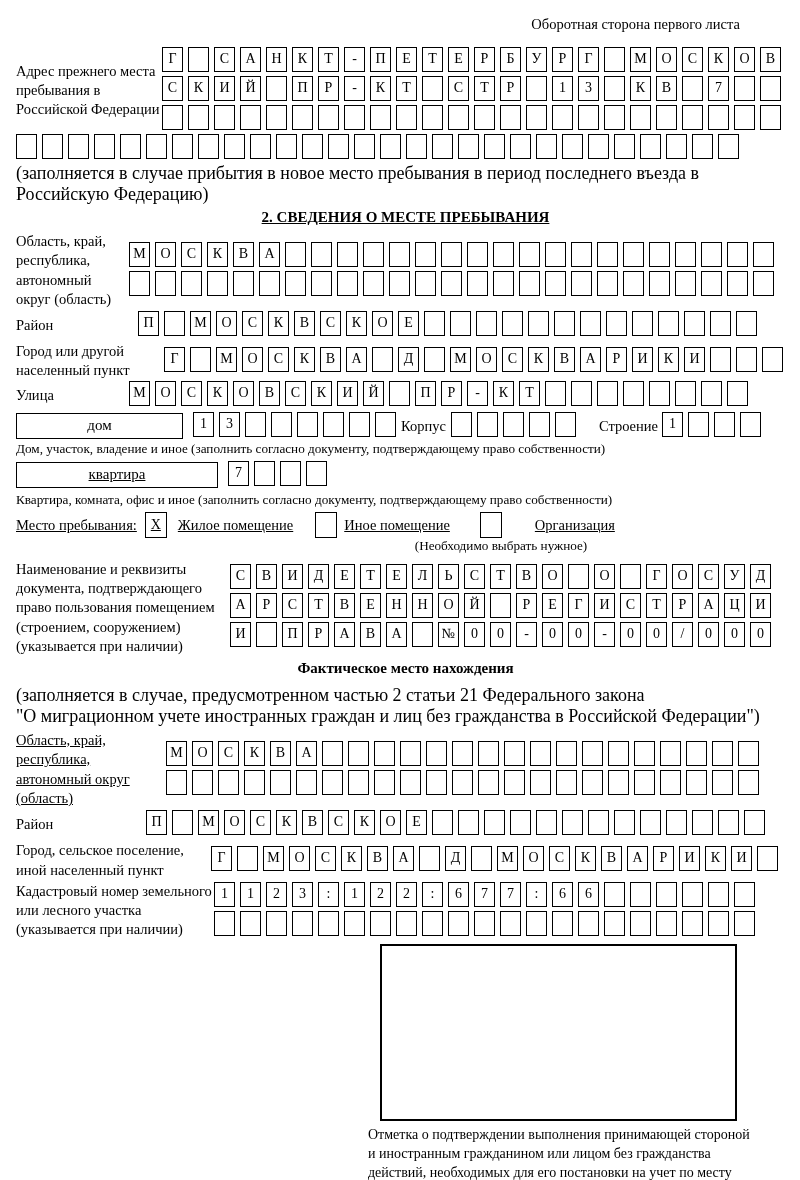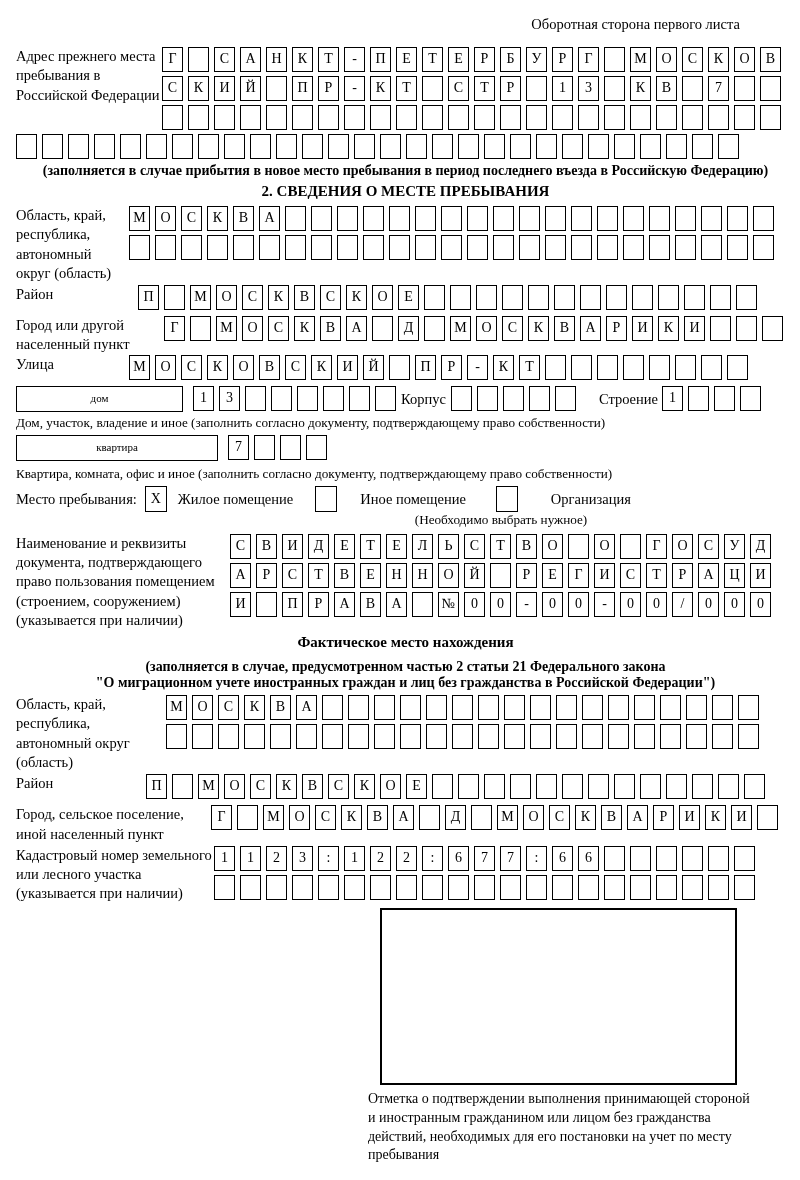--- a/index.html
+++ b/index.html
@@ -1,34 +1,34 @@
 <!DOCTYPE html>
 <html><head>
 <meta charset="utf-8">
 <style>
   html,body{margin:0;padding:0;background:#fff;}
   body{width:800px;height:1180px;overflow:hidden;color:#000;
        font-family:"Liberation Serif","DejaVu Serif",serif;}
   .page{box-sizing:border-box;padding:16px 5px 0 16px;}
   .hdr{ text-align:right;padding-right:55px;font-size:14.5px;margin-bottom:14px;}
-  .frow{display:flex;align-items:flex-start;}
+  .frow{display:flex;align-items:center;}
   .lbl{font-size:14.5px;line-height:1.33;flex-shrink:0;}
   .boxrow{white-space:nowrap;height:29px;}
   .cell{display:inline-block;box-sizing:border-box;width:21px;height:25px;border:1.7px solid #000;
         margin-right:5px;text-align:center;font-size:14px;line-height:22px;vertical-align:top;}
   .wide-box{box-sizing:border-box;border:1.7px solid #000;height:26px;text-align:center;
-        line-height:23px;font-size:11px;flex-shrink:0;}
+        line-height:23px;font-size:15px;flex-shrink:0;}
   .note{font-size:13.2px;}
-  .note-c{font-size:14px;text-align:center;font-weight:bold;}
+  .note-c{font-size:18px;}
   .sect-title{font-size:15px;font-weight:bold;text-align:center;}
   .inline-lbl{font-size:14.5px;line-height:26px;white-space:nowrap;}
   .chk{width:22px;height:26px;line-height:23px;}
   .stamp-box{box-sizing:border-box;width:357px;height:177px;border:2px solid #000;margin-left:364px;}
   .stamp-cap{width:386px;margin-left:352px;text-align:left;font-size:14px;line-height:1.35;margin-top:5px;}
-  .mt2{margin-top:2px;} .mt4{margin-top:4px;} .mt6{margin-top:6px;}
+  .mt2{margin-top:2px;} .mt4{margin-top:4px;text-decoration:underline;} .mt6{margin-top:6px;}
 </style>
 </head>
 <body>
 
 <div class="page">
 
   <div class="hdr">Оборотная сторона первого листа</div>
 
   <div class="frow">
     <div class="lbl" style="width:146px">Адрес прежнего места пребывания в Российской Федерации</div>
@@ -80,21 +80,21 @@
     <div class="wide-box" style="width:202px">квартира</div>
     <div class="boxrow" style="margin-left:10px"><div class="cell">7</div><div class="cell"></div><div class="cell"></div><div class="cell"></div></div>
   </div>
   <div class="note mt2">Квартира, комната, офис и иное (заполнить согласно документу, подтверждающему право собственности)</div>
 
   <div class="frow mt4">
     <div class="inline-lbl">Место пребывания:</div>
     <div class="cell chk" style="margin-left:8px">X</div>
     <div class="inline-lbl" style="margin-left:6px">Жилое помещение</div>
     <div class="cell chk" style="margin-left:22px"></div>
-    <div class="inline-lbl" style="margin-left:18px">Иное помещение</div>
+    <div class="inline-lbl" style="margin-left:2px">Иное помещение</div>
     <div class="cell chk" style="margin-left:30px"></div>
     <div class="inline-lbl" style="margin-left:28px">Организация</div>
   </div>
   <div class="note" style="margin-left:320px;width:330px;text-align:center">(Необходимо выбрать нужное)</div>
 
   <div class="frow mt6">
     <div class="lbl" style="width:214px">Наименование и реквизиты документа, подтверждающего право пользования помещением (строением, сооружением) (указывается при наличии)</div>
     <div>
       <div class="boxrow"><div class="cell">С</div><div class="cell">В</div><div class="cell">И</div><div class="cell">Д</div><div class="cell">Е</div><div class="cell">Т</div><div class="cell">Е</div><div class="cell">Л</div><div class="cell">Ь</div><div class="cell">С</div><div class="cell">Т</div><div class="cell">В</div><div class="cell">О</div><div class="cell"></div><div class="cell">О</div><div class="cell"></div><div class="cell">Г</div><div class="cell">О</div><div class="cell">С</div><div class="cell">У</div><div class="cell">Д</div></div>
       <div class="boxrow"><div class="cell">А</div><div class="cell">Р</div><div class="cell">С</div><div class="cell">Т</div><div class="cell">В</div><div class="cell">Е</div><div class="cell">Н</div><div class="cell">Н</div><div class="cell">О</div><div class="cell">Й</div><div class="cell"></div><div class="cell">Р</div><div class="cell">Е</div><div class="cell">Г</div><div class="cell">И</div><div class="cell">С</div><div class="cell">Т</div><div class="cell">Р</div><div class="cell">А</div><div class="cell">Ц</div><div class="cell">И</div></div>

